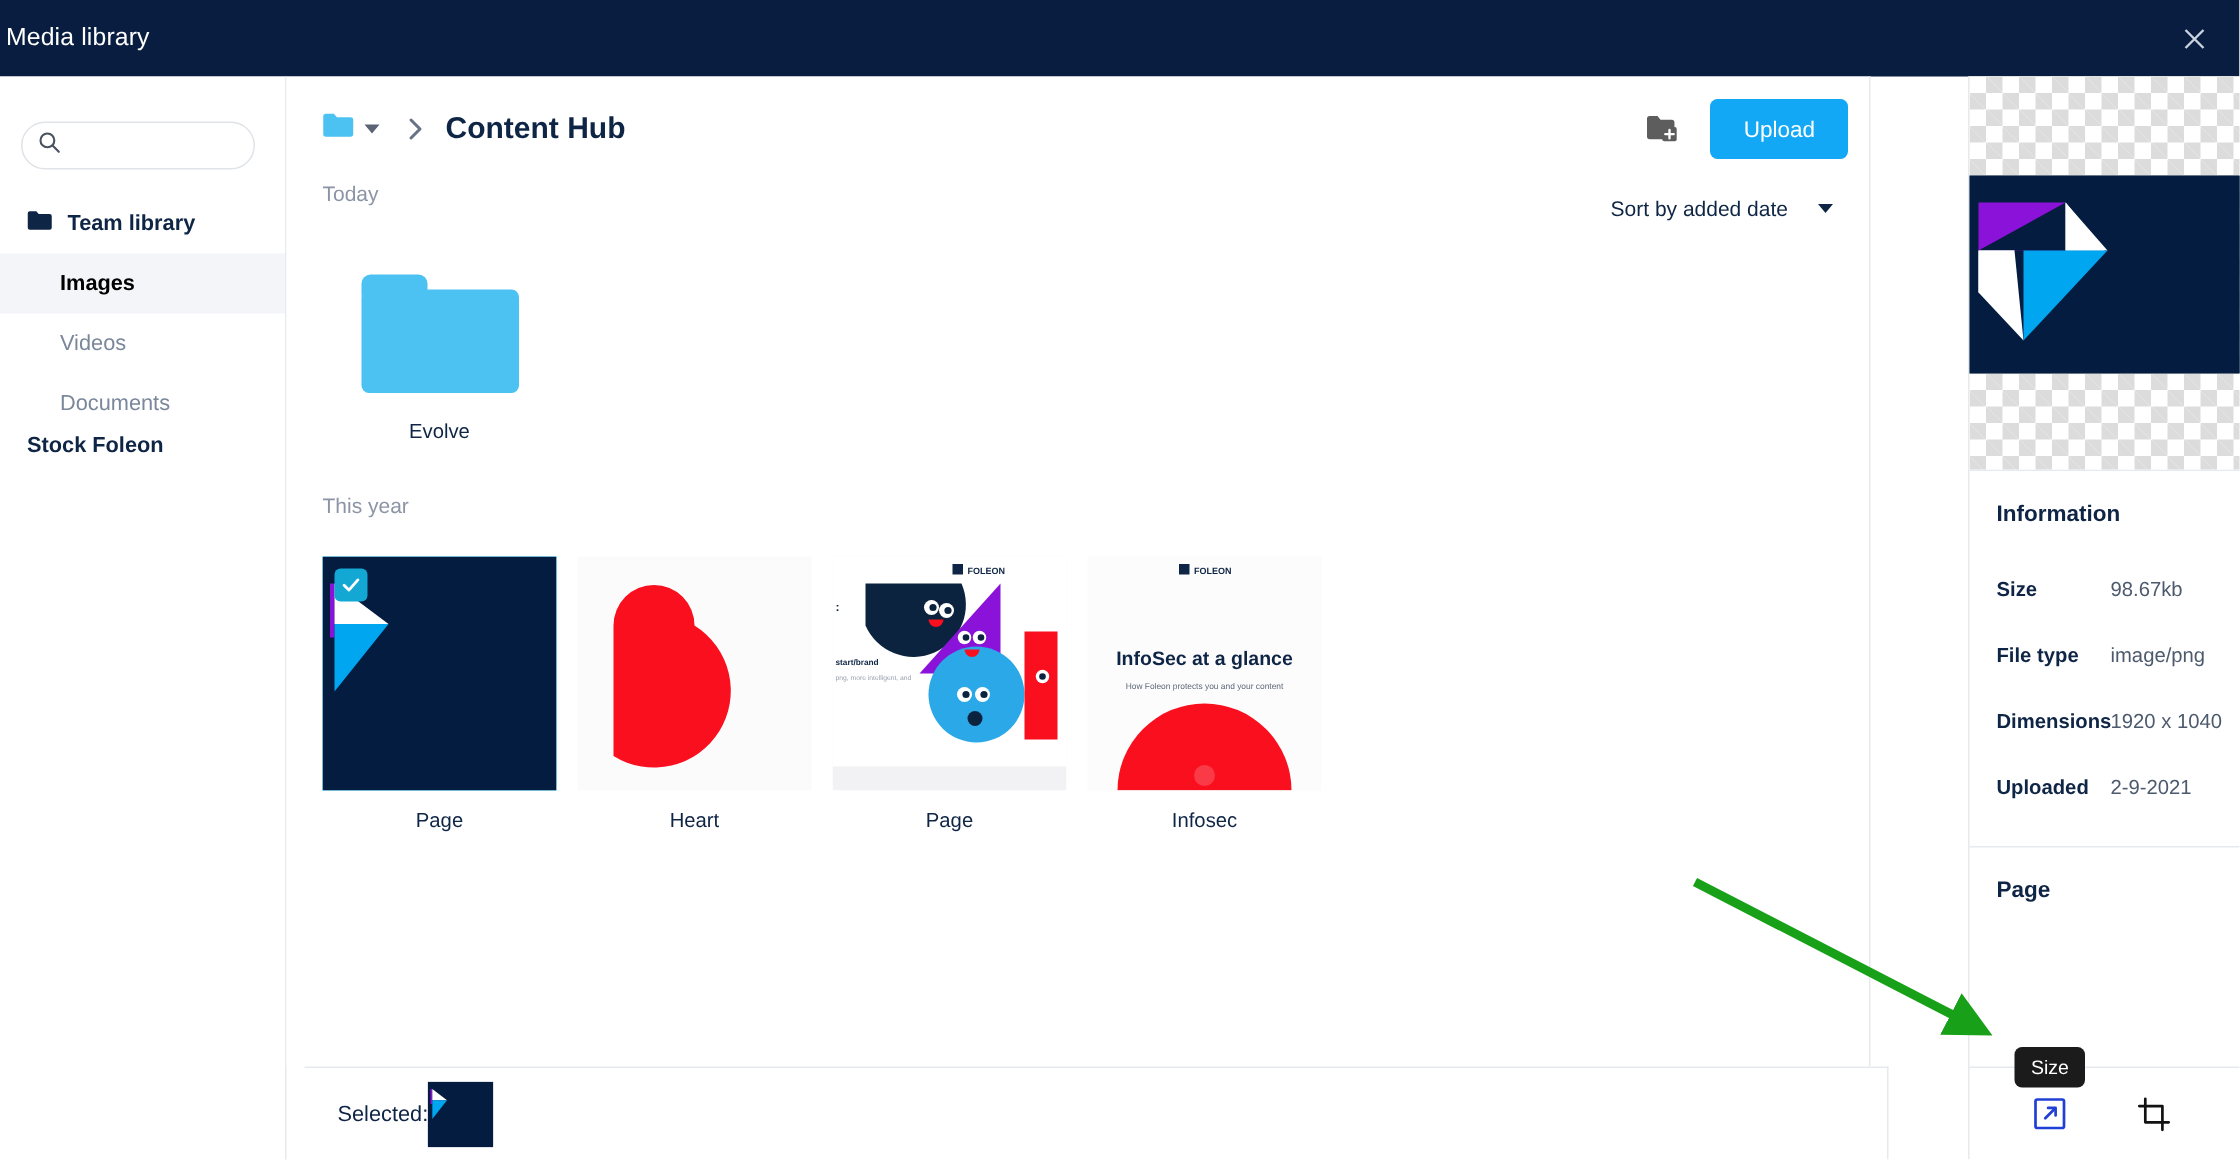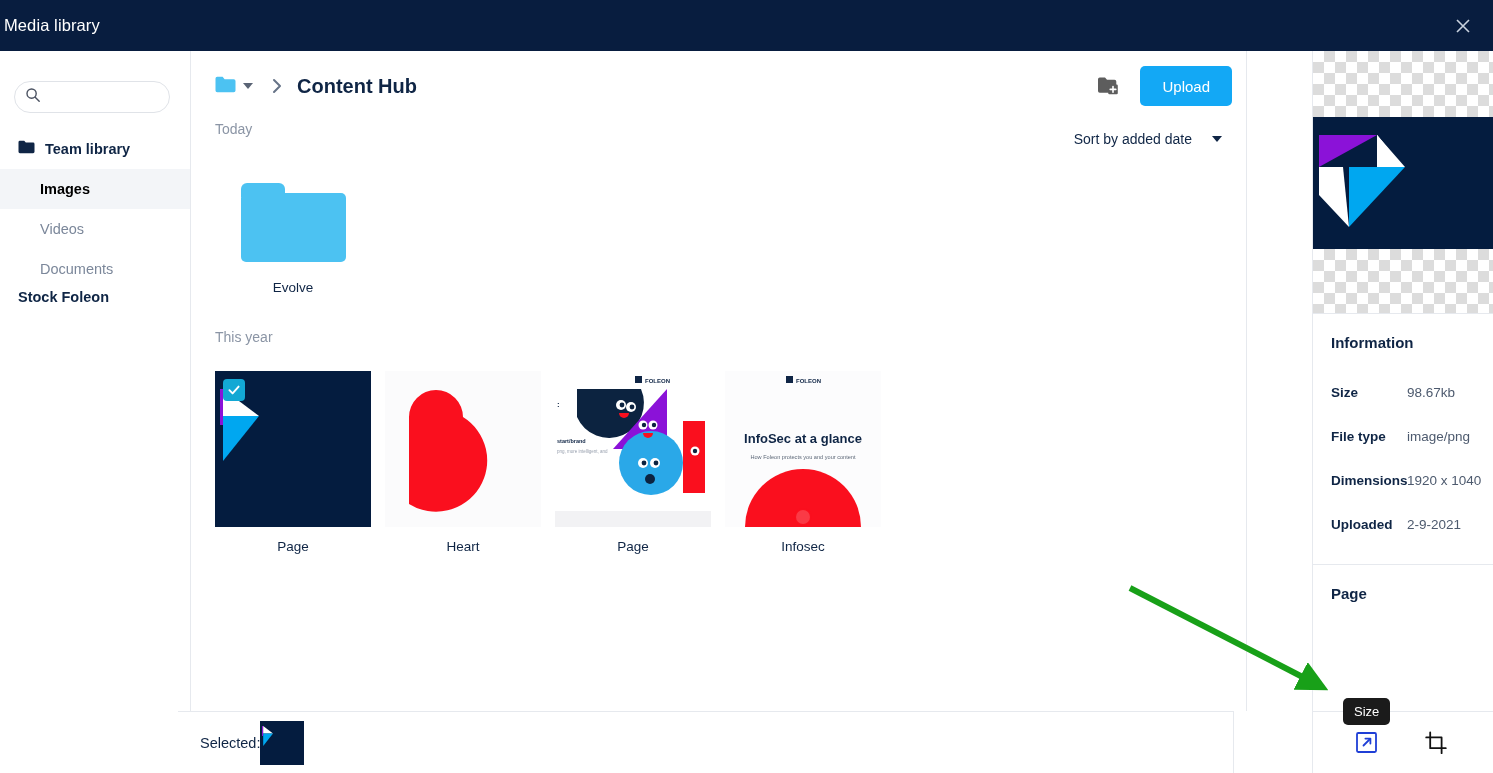--- a/index.html
+++ b/index.html
@@ -128,21 +128,21 @@
   .img-card.selected .img-thumb { outline: 5px solid #0fa8d2; outline-offset: -5px; }
   .img-card .card-label { margin-top: 12px; }
   .check-badge {
     position: absolute; left: 8px; top: 8px; width: 22px; height: 22px;
     background: #13a8d4; border-radius: 4px; z-index: 5;
     display: flex; align-items: center; justify-content: center;
   }
 
   
   .bottombar {
-    position: absolute; left: 178px; top: 711px; width: 1056px; height: 62px;
+    position: absolute; left: 203px; top: 711px; width: 1056px; height: 62px;
     border-top: 1px solid #e6e9ee; border-right: 1px solid #e6e9ee;
     display: flex; align-items: center; padding-left: 22px; 
     background: #fff;
   }
   .sel-label { font-size: 14.5px; color: #0f2545; }
   .sel-thumb { width: 44px; height: 44px; position: relative; overflow: hidden; }
 
   
   .rightpanel {
     position: absolute; left: 1312px; top: 51px; width: 246px; height: 722px;

